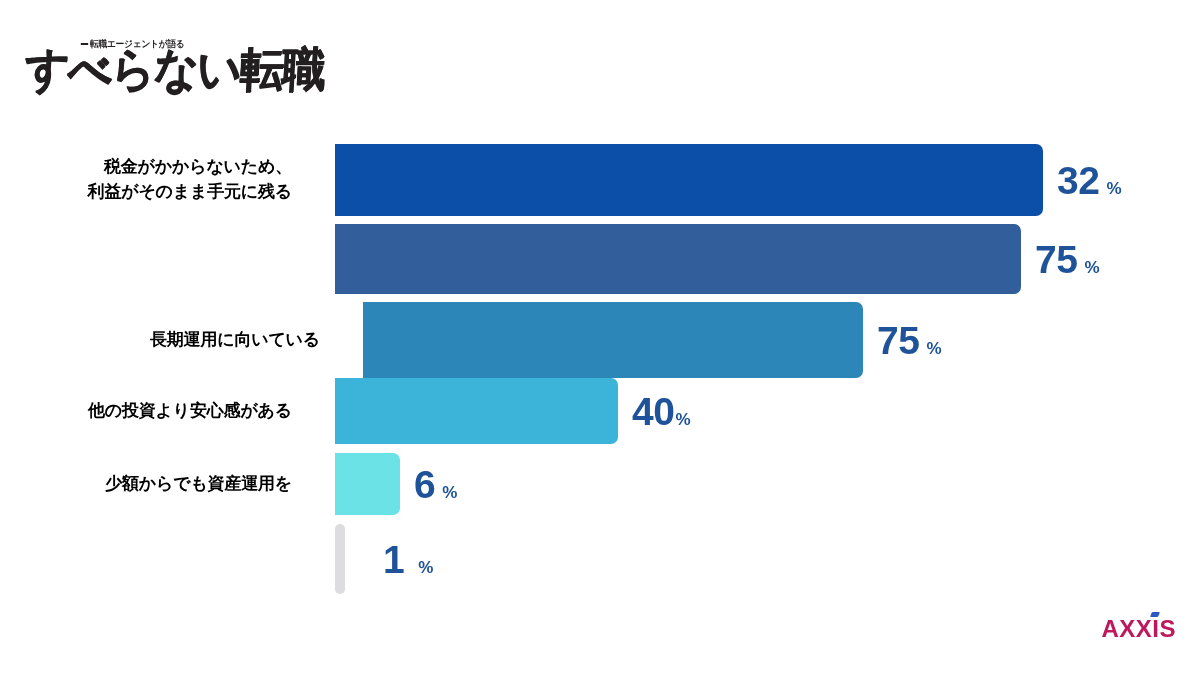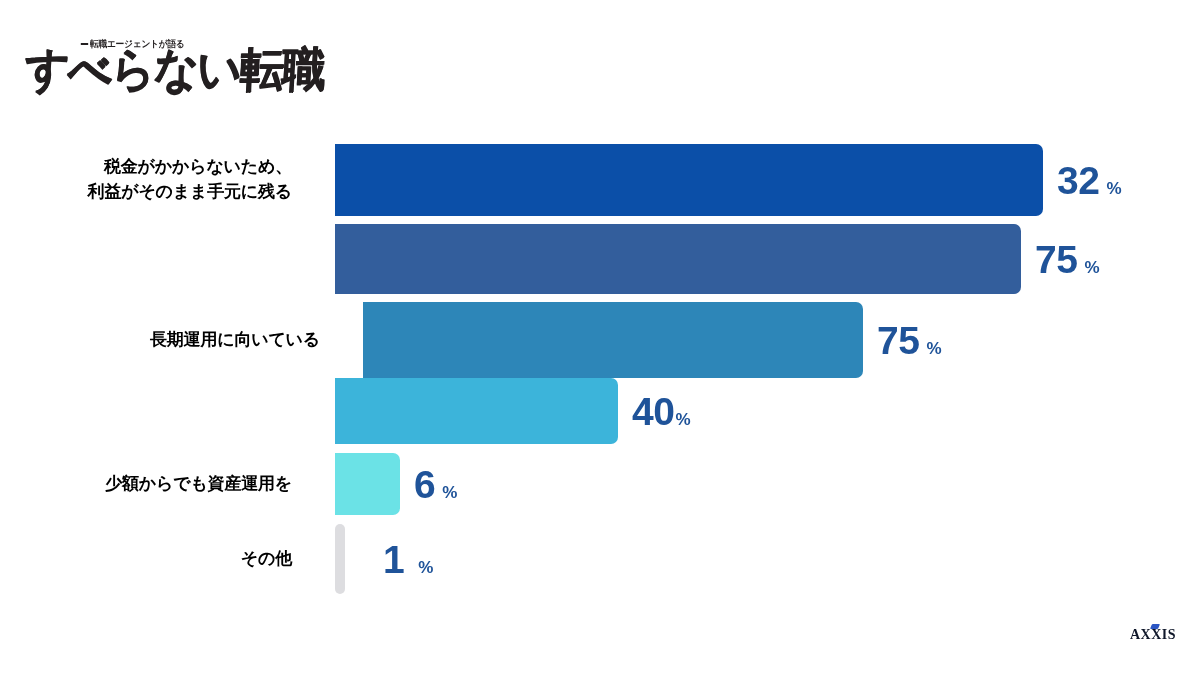--- a/index.html
+++ b/index.html
@@ -122,25 +122,24 @@
     margin-left: 7px;
     line-height: 1;
   }
   .value.tight .pct { margin-left: 1px; }
 
   
   .brand {
     position: absolute;
     right: 24px;
     bottom: 44px;
-    font-size: 14px;
+    font-size: 24px;
     font-weight: 700;
     letter-spacing: 0.5px;
-    color: #0f172a;
-    font-family: Liberation Serif, serif;
+    color: #be185d;
   }
   .brand .accent {
     position: absolute;
     right: 17px;
     top: -3px;
     width: 8px;
     height: 5px;
     background: #2b56c4;
     transform: skewX(-22deg);
     border-radius: 1px;
@@ -183,20 +182,21 @@
     <div class="bar-area">
       <div class="bar" style="width:500px;background:#2d86b8;"></div>
       <div class="value">
         <span class="num">75</span>
         <span class="pct">%</span>
       </div>
     </div>
   </div>
 
   <div class="row" style="top:366px;height:66px;">
+    <div class="cat-label">他の投資より安心感がある</div>
     <div class="bar-area">
       <div class="bar" style="width:283px;background:#3cb4da;"></div>
       <div class="value tight">
         <span class="num">40</span>
         <span class="pct">%</span>
       </div>
     </div>
   </div>
 
   <div class="row" style="top:441px;height:62px;">
@@ -204,21 +204,20 @@
     <div class="bar-area">
       <div class="bar" style="width:65px;background:#6be2e6;"></div>
       <div class="value">
         <span class="num">6</span>
         <span class="pct">%</span>
       </div>
     </div>
   </div>
 
   <div class="row" style="top:512px;height:70px;">
-    <div class="cat-label">その他</div>
     <div class="bar-area">
       <div class="bar thin" style="width:10px;background:#dddde0;"></div>
       <div class="value" style="margin-left:38px;">
         <span class="num">1</span>
         <span class="pct" style="margin-left:14px;">%</span>
       </div>
     </div>
   </div>
 
   <div class="brand">

